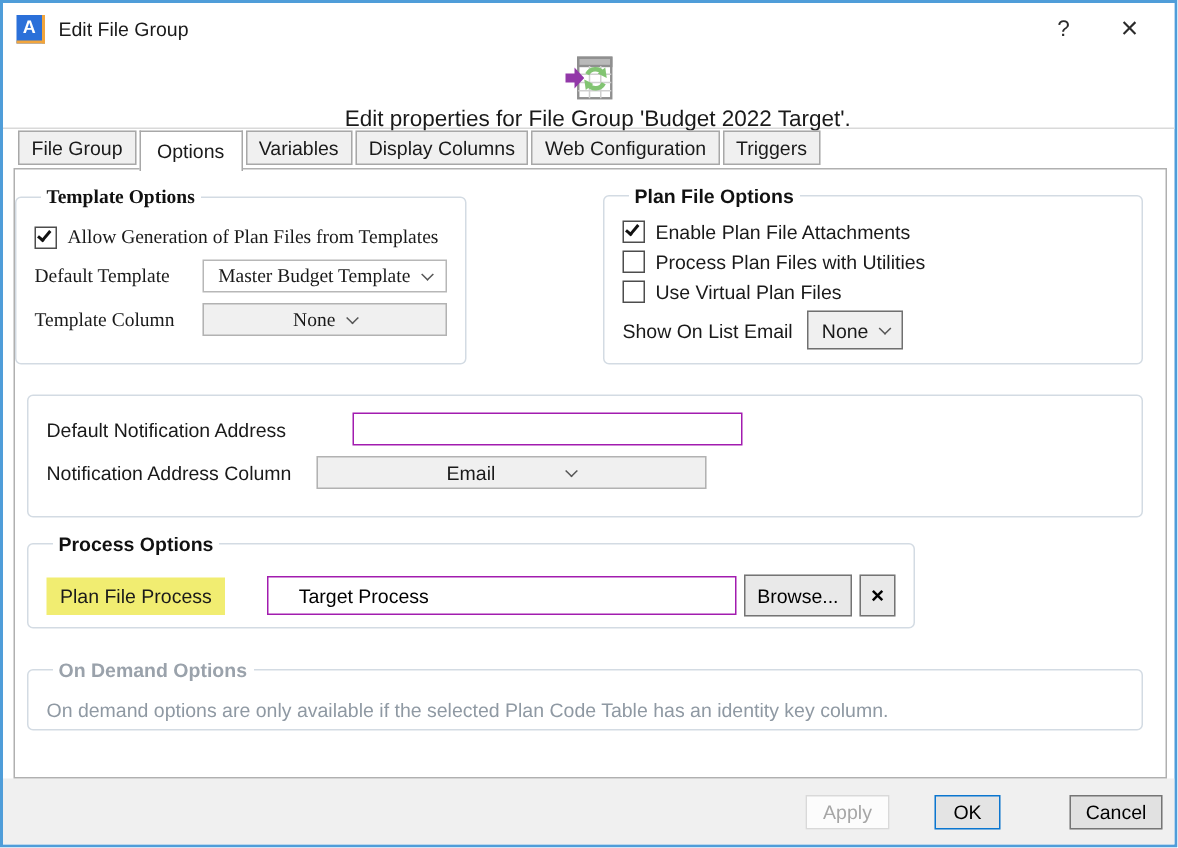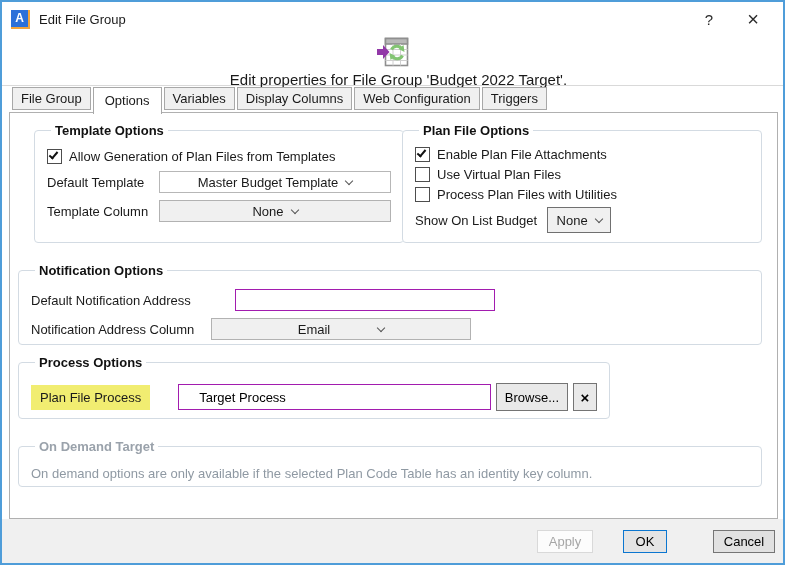--- a/index.html
+++ b/index.html
@@ -27,21 +27,21 @@
   .tab { height:23px; padding:3px 8px 0; background:#f0f0f0; border:1px solid #a8a8a8; margin-right:2px; margin-bottom:1px; font-size:13px; cursor:pointer; white-space:nowrap; }
   .tab.selected { height:27px; padding:5px 11px 0; background:#fff; border-bottom:0; margin-bottom:0; position:relative; z-index:6; }
 
   .page { position:absolute; left:7px; top:110px; width:769px; height:407px; background:#fff; border:1px solid #b0b0b0; z-index:1; }
 
   
   fieldset { position:absolute; border:1px solid #d3dbe3; border-radius:4px; background:#fff; padding:4px 12px 0; }
   legend { font-weight:bold; font-size:13px; padding:0 4px; margin-left:4px; color:#111; }
   fieldset.disabled legend { color:#9aa2ab; font-weight:bold; }
 
-  .fs-template { left:24px; top:10px; width:370px; height:120px; }
+  .fs-template { left:0; top:10px; width:301px; height:120px;font-family:Liberation Serif, serif; }
   .fs-planfile { left:392px; top:10px; width:360px; height:120px; }
   .fs-notify   { left:8px;  top:150px; width:744px; height:82px; }
   .fs-process  { left:8px;  top:242px; width:592px; height:64px; }
   .fs-ondemand { left:8px;  top:326px; width:744px; height:48px; }
 
   .row { display:flex; align-items:center; margin:7px 0; }
   .row .lbl { flex:none; }
 
   
   .checkbox { display:flex; align-items:center; cursor:pointer; }
@@ -153,40 +153,39 @@
         <div class="checkbox checked">
           <span class="box">
               <span class="check"></span>
             </span>
           <span>Enable Plan File Attachments</span>
         </div>
       </div>
       <div class="row" style="margin:5px 0;">
         <div class="checkbox">
           <span class="box"></span>
-          <span>Use Virtual Plan Files</span>
+          <span>Process Plan Files with Utilities</span>
         </div>
       </div>
       <div class="row" style="margin:5px 0;">
         <div class="checkbox">
           <span class="box"></span>
-          <span>Process Plan Files with Utilities</span>
+          <span>Use Virtual Plan Files</span>
         </div>
       </div>
       <div class="row" style="margin:4px 0 0;">
-        <span class="lbl" style="margin-right:10px;">Show On List Budget</span>
+        <span class="lbl" style="margin-right:10px;">Show On List Email</span>
         <div class="combo raised" style="width:64px;">
           <span>None</span>
           <span class="chev"></span>
         </div>
       </div>
     </fieldset>
 
     <fieldset class="fs-notify">
-      <legend>Notification Options</legend>
       <div class="row">
         <span class="lbl lbl-180">Default Notification Address</span>
         <input class="textbox w-260" type="text" value="" style="">
       </div>
       <div class="row">
         <span class="lbl lbl-180">Notification Address Column</span>
         <div class="combo gray w-260">
           <span>Email</span>
           <span class="chev"></span>
         </div>
@@ -197,21 +196,21 @@
       <legend>Process Options</legend>
       <div class="process-row">
         <span class="hl-label">Plan File Process</span>
         <input class="textbox process-input" type="text" value="Target Process" style="">
         <button class="btn-small">Browse...</button>
         <button class="btn-small btn-x">×</button>
       </div>
     </fieldset>
 
     <fieldset class="fs-ondemand disabled">
-      <legend>On Demand Target</legend>
+      <legend>On Demand Options</legend>
       <div class="ondemand-msg">On demand options are only available if the selected Plan Code Table has an identity key column.</div>
     </fieldset>
 
   </div>
 
   <div class="footer">
     <button class="btn btn-apply" disabled="">Apply</button>
     <button class="btn btn-ok">OK</button>
     <button class="btn btn-cancel">Cancel</button>
   </div>

